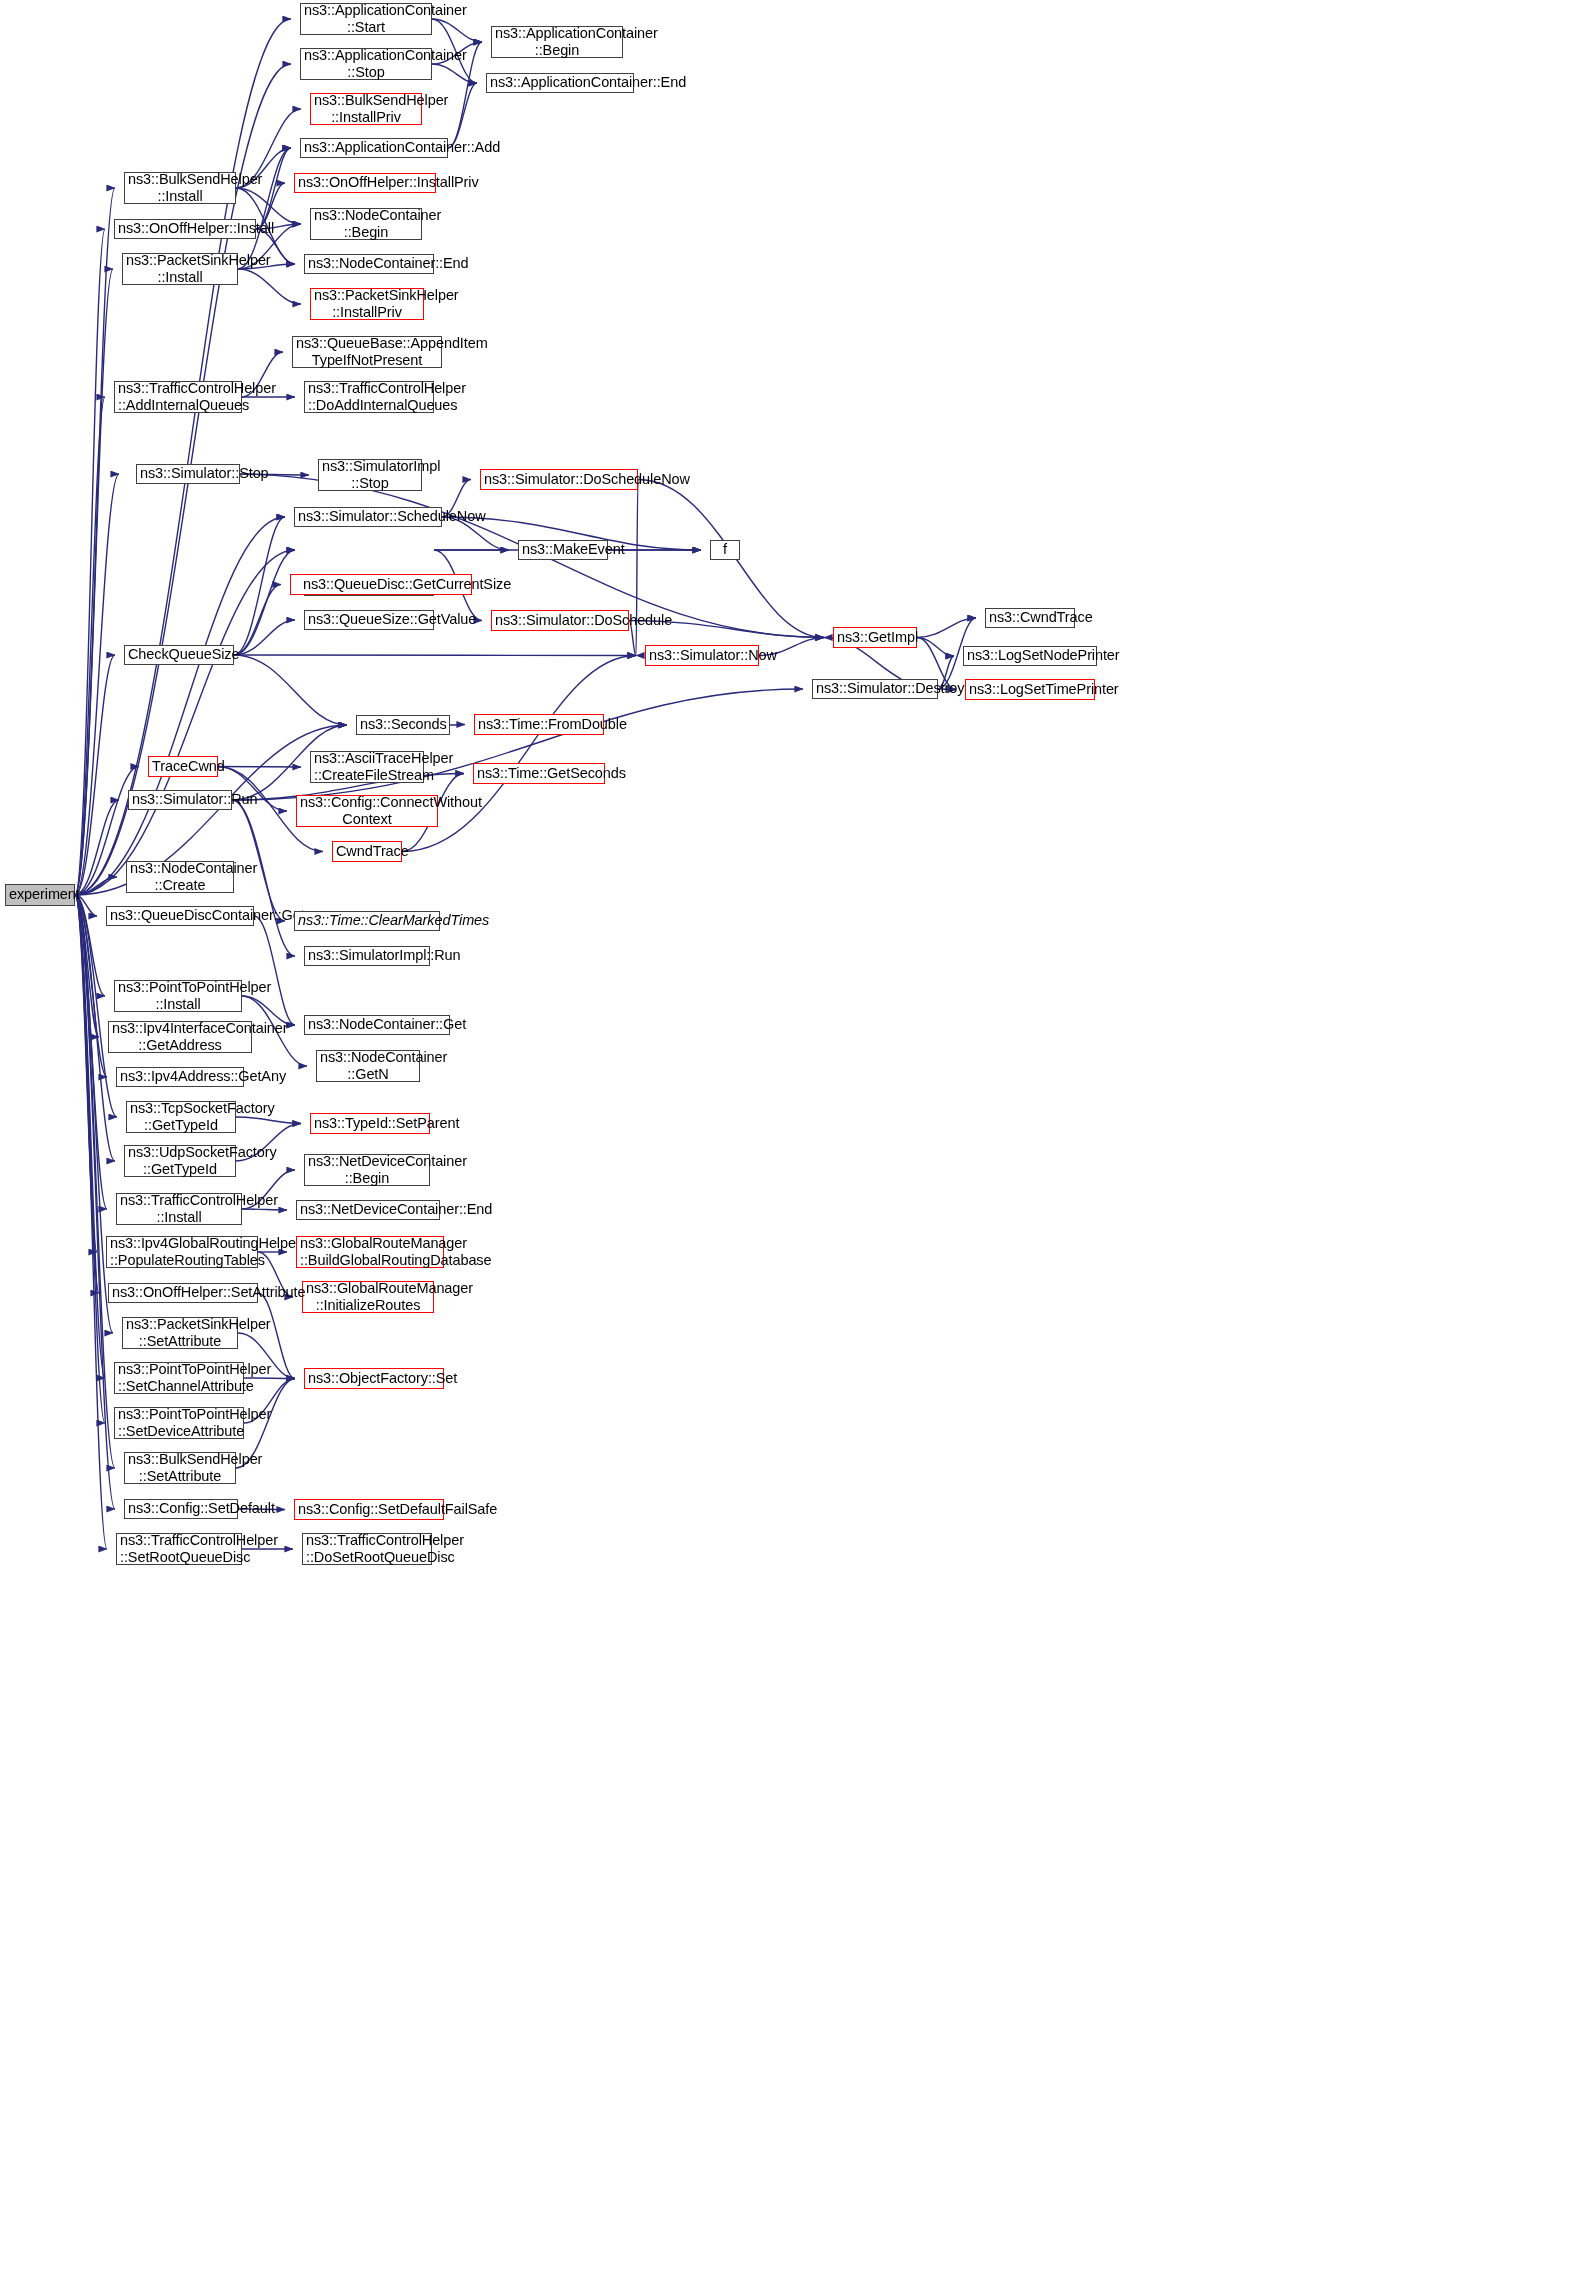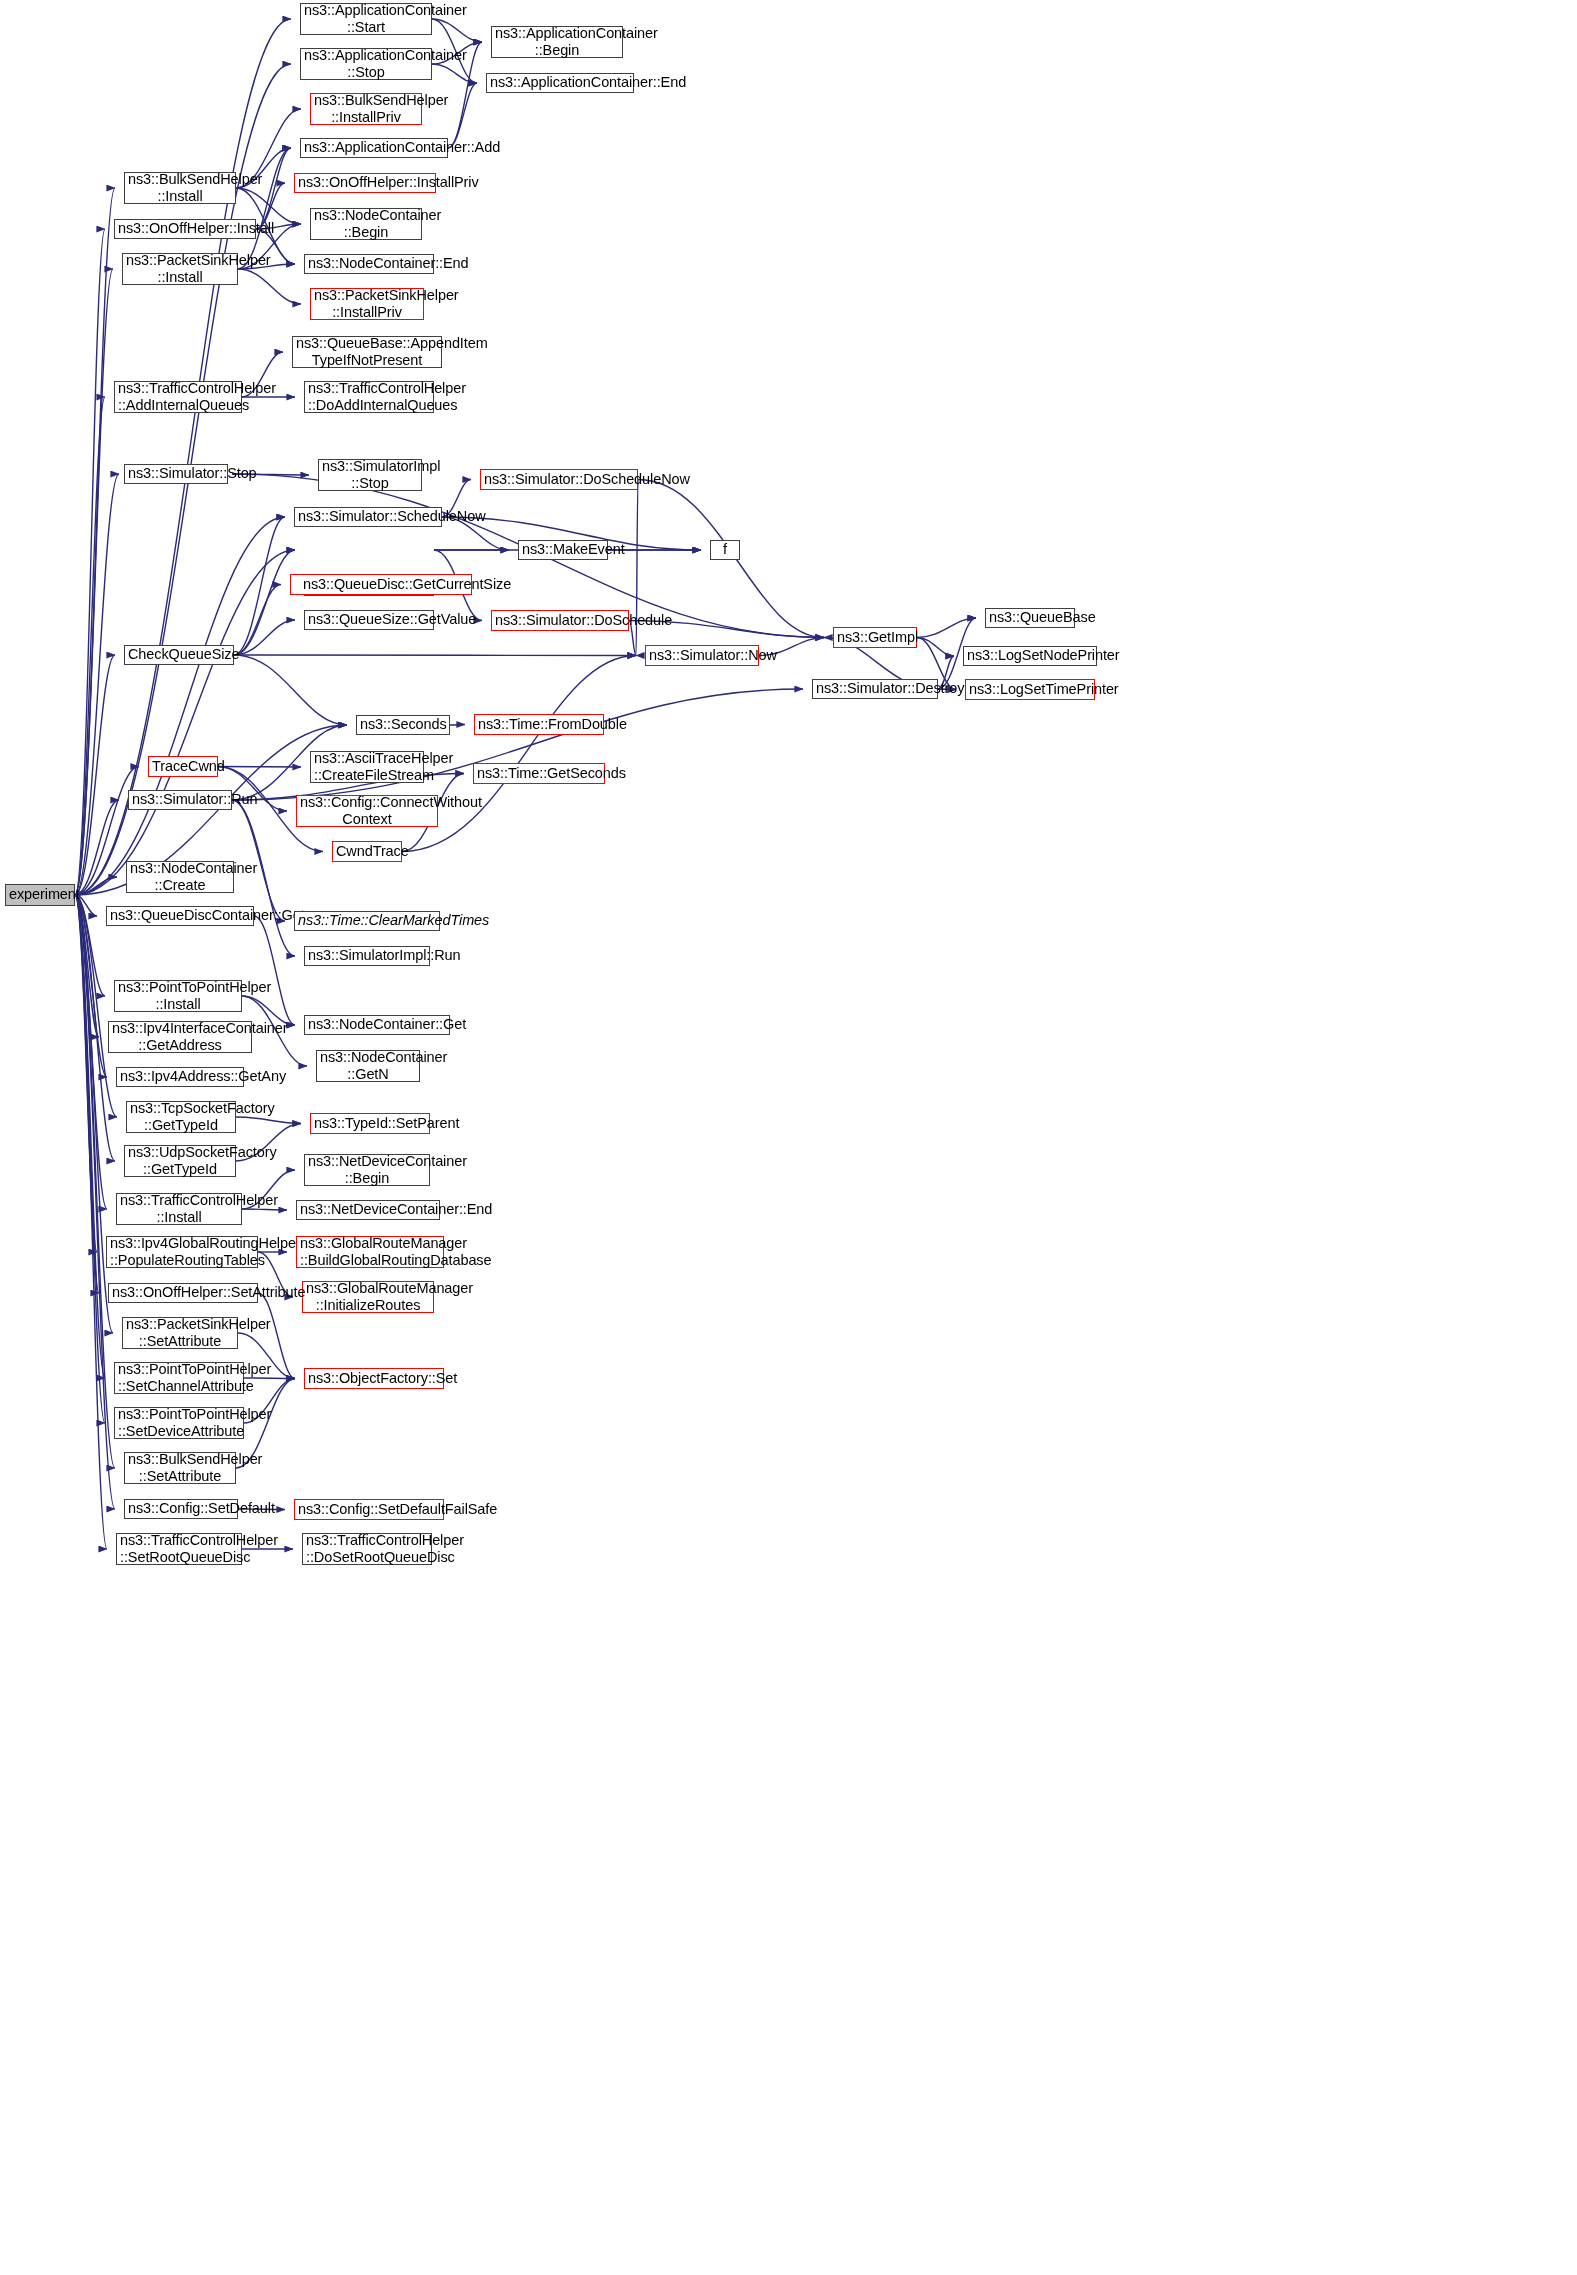--- a/index.html
+++ b/index.html
@@ -152,33 +152,33 @@
       <div class="node" style="left: 122px; top: 253px; width: 116px; height: 32px;"><span>ns3::PacketSinkHelper
 ::Install</span></div>
       <div class="node red" style="left: 310px; top: 288px; width: 114px; height: 32px;"><span>ns3::PacketSinkHelper
 ::InstallPriv</span></div>
       <div class="node" style="left: 292px; top: 336px; width: 150px; height: 32px;"><span>ns3::QueueBase::AppendItem
 TypeIfNotPresent</span></div>
       <div class="node" style="left: 114px; top: 381px; width: 128px; height: 32px;"><span>ns3::TrafficControlHelper
 ::AddInternalQueues</span></div>
       <div class="node" style="left: 304px; top: 381px; width: 130px; height: 32px;"><span>ns3::TrafficControlHelper
 ::DoAddInternalQueues</span></div>
-      <div class="node" style="left: 124px; top: 464px; width: 104px; height: 20px;"><span>ns3::Simulator::Stop</span></div>
+      <div class="node" style="left: 136px; top: 464px; width: 104px; height: 20px;"><span>ns3::Simulator::Stop</span></div>
       <div class="node" style="left: 318px; top: 459px; width: 104px; height: 32px;"><span>ns3::SimulatorImpl
 ::Stop</span></div>
       <div class="node red" style="left: 480px; top: 469px; width: 158px; height: 21px;"><span>ns3::Simulator::DoScheduleNow</span></div>
       <div class="node" style="left: 294px; top: 507px; width: 148px; height: 20px;"><span>ns3::Simulator::ScheduleNow</span></div>
       <div class="node" style="left: 304px; top: 540px; width: 130px; height: 20px; margin-top: 36px;"><span>ns3::Simulator::Schedule</span></div>
       <div class="node" style="left: 518px; top: 540px; width: 90px; height: 20px;"><span>ns3::MakeEvent</span></div>
       <div class="node" style="left: 710px; top: 540px; width: 30px; height: 20px;"><span>f</span></div>
       <div class="node red" style="left: 290px; top: 574px; width: 182px; height: 21px; padding-left: 12px;"><span>ns3::QueueDisc::GetCurrentSize</span></div>
       <div class="node red" style="left: 491px; top: 610px; width: 138px; height: 21px;"><span>ns3::Simulator::DoSchedule</span></div>
       <div class="node" style="left: 304px; top: 610px; width: 130px; height: 20px;"><span>ns3::QueueSize::GetValue</span></div>
       <div class="node red" style="left: 833px; top: 627px; width: 84px; height: 21px;"><span>ns3::GetImpl</span></div>
-      <div class="node" style="left: 985px; top: 608px; width: 90px; height: 20px;"><span>ns3::QueueBase</span></div>
+      <div class="node" style="left: 985px; top: 608px; width: 90px; height: 20px;"><span>ns3::CwndTrace</span></div>
       <div class="node" style="left: 963px; top: 646px; width: 134px; height: 20px;"><span>ns3::LogSetNodePrinter</span></div>
       <div class="node" style="left: 124px; top: 645px; width: 110px; height: 20px;"><span>CheckQueueSize</span></div>
       <div class="node red" style="left: 645px; top: 645px; width: 114px; height: 21px;"><span>ns3::Simulator::Now</span></div>
       <div class="node" style="left: 812px; top: 679px; width: 126px; height: 20px;"><span>ns3::Simulator::Destroy</span></div>
       <div class="node red" style="left: 965px; top: 679px; width: 130px; height: 21px; align-items: center;"><span>ns3::LogSetTimePrinter</span></div>
       <div class="node" style="left: 356px; top: 715px; width: 94px; height: 20px;"><span>ns3::Seconds</span></div>
       <div class="node red" style="left: 474px; top: 714px; width: 130px; height: 21px;"><span>ns3::Time::FromDouble</span></div>
       <div class="node red" style="left: 148px; top: 756px; width: 70px; height: 21px;"><span>TraceCwnd</span></div>
       <div class="node" style="left: 310px; top: 751px; width: 114px; height: 32px;"><span>ns3::AsciiTraceHelper
 ::CreateFileStream</span></div>

